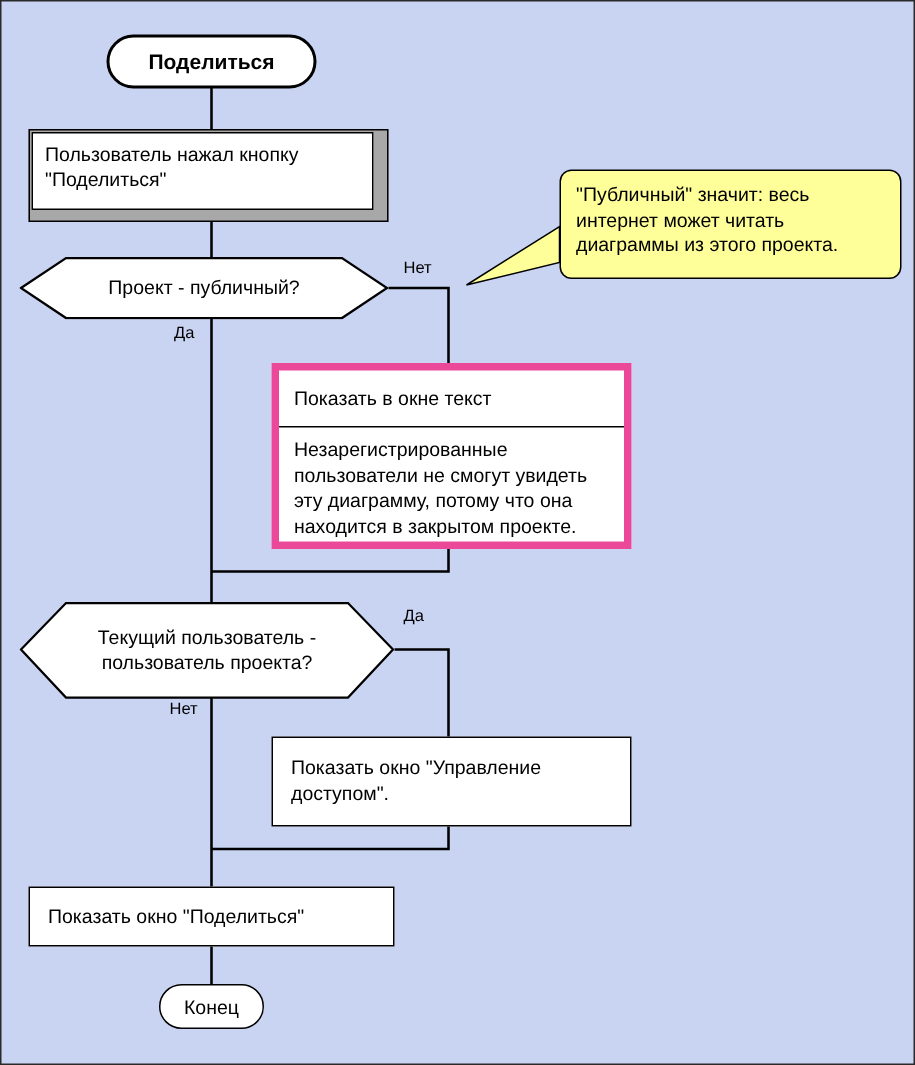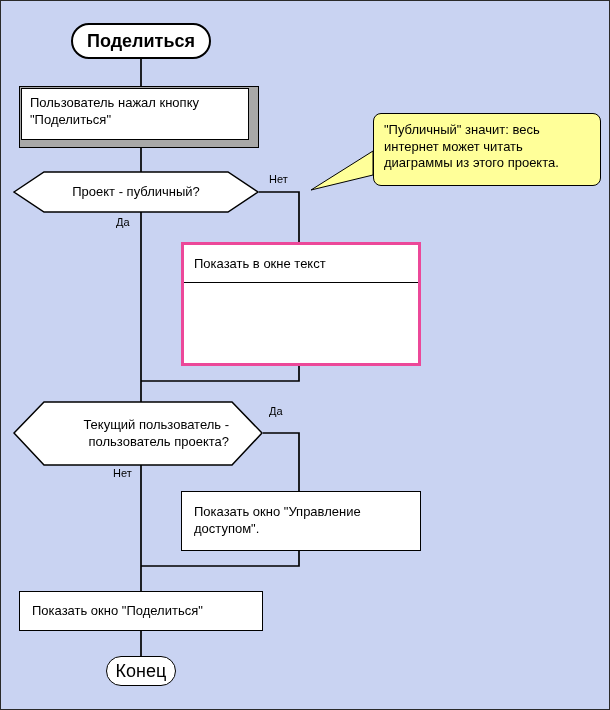--- a/index.html
+++ b/index.html
@@ -12,51 +12,51 @@
     overflow:hidden;
     font-size:13px; color:#000;
   }
   #wires{position:absolute;left:0;top:0;width:610px;height:710px;}
 
   .terminator{
     position:absolute; background:#fff; border:2px solid #000;
     display:flex; align-items:center; justify-content:center;
     box-sizing:border-box;
   }
-  .start{left:70px;top:22px;width:140px;height:36px;border-radius:18px;font-weight:bold;font-size:18px;}
-  .end{left:105px;top:655px;width:70px;height:30px;border-radius:15px;border-width:1.5px;font-size:18px;}
+  .start{left:70px;top:22px;width:140px;height:36px;border-radius:18px;font-weight:bold;font-size:14px;}
+  .end{left:105px;top:655px;width:70px;height:30px;border-radius:15px;border-width:1.5px;font-size:13px;}
 
   .shadowbox{
     position:absolute; left:18px; top:85px; width:240px; height:62px;
     background:#a8a8a8; border:1px solid #000; box-sizing:border-box;
   }
   .shadowbox .inner{
     position:absolute; left:1px; top:1px; width:228px; height:52px;
     background:#fff; border:1px solid #000; box-sizing:border-box;
     padding:6px 8px; line-height:1.3;
   }
 
   .decision{position:absolute;}
   .decision svg{position:absolute;left:0;top:0;}
   .decision .dtext{
     position:absolute; inset:0; display:flex; align-items:center; justify-content:center;
-    text-align:right; line-height:1.25; padding:0 34px; box-sizing:border-box;
+    text-align:center; line-height:1.25; padding:0 34px; box-sizing:border-box;
   }
   .dec1{left:12px;top:170px;width:246px;height:42px;}
   .dec2{left:12px;top:400px;width:250px;height:65px;}
 
   .note{
     position:absolute; left:372px; top:112px; width:228px; height:73px;
     background:#ffff99; border:1px solid #000; border-radius:8px;
     box-sizing:border-box; padding:8px 10px; line-height:1.28;
   }
 
   .msgbox{
     position:absolute; left:180px; top:241px; width:240px; height:124px;
-    background:#fff; border:3px solid #ec4899; box-sizing:border-box;
+    background:#fff; border:5px solid #ec4899; box-sizing:border-box;
   }
   .msgbox .title{
     height:38px; border-bottom:1px solid #000; box-sizing:border-box;
     display:flex; align-items:center; padding:0 10px;
   }
   .msgbox .body{padding:7px 10px; line-height:1.3;}
 
   .procbox{
     position:absolute; background:#fff; border:1px solid #000; box-sizing:border-box;
     display:flex; align-items:center; padding:0 12px; line-height:1.3;
@@ -107,20 +107,21 @@
 
   <div class="branch-label no1">Нет</div>
   <div class="branch-label yes1">Да</div>
 
   <div class="note">
     <span>"Публичный" значит: весь интернет может читать диаграммы из этого проекта.</span>
   </div>
 
   <div class="msgbox">
     <div class="title">Показать в окне текст</div>
+    <div class="body">Незарегистрированные пользователи не смогут увидеть эту диаграмму, потому что она находится в закрытом проекте.</div>
   </div>
 
   <div class="decision dec2">
     <svg width="250" height="65" viewBox="0 0 250 65">
       <polygon points="1,32 31,1 219,1 249,32 219,64 31,64" fill="#fff" stroke="#000" stroke-width="1.5"></polygon>
     </svg>
     <div class="dtext">Текущий пользователь - пользователь проекта?</div>
   </div>
 
   <div class="branch-label yes2">Да</div>

